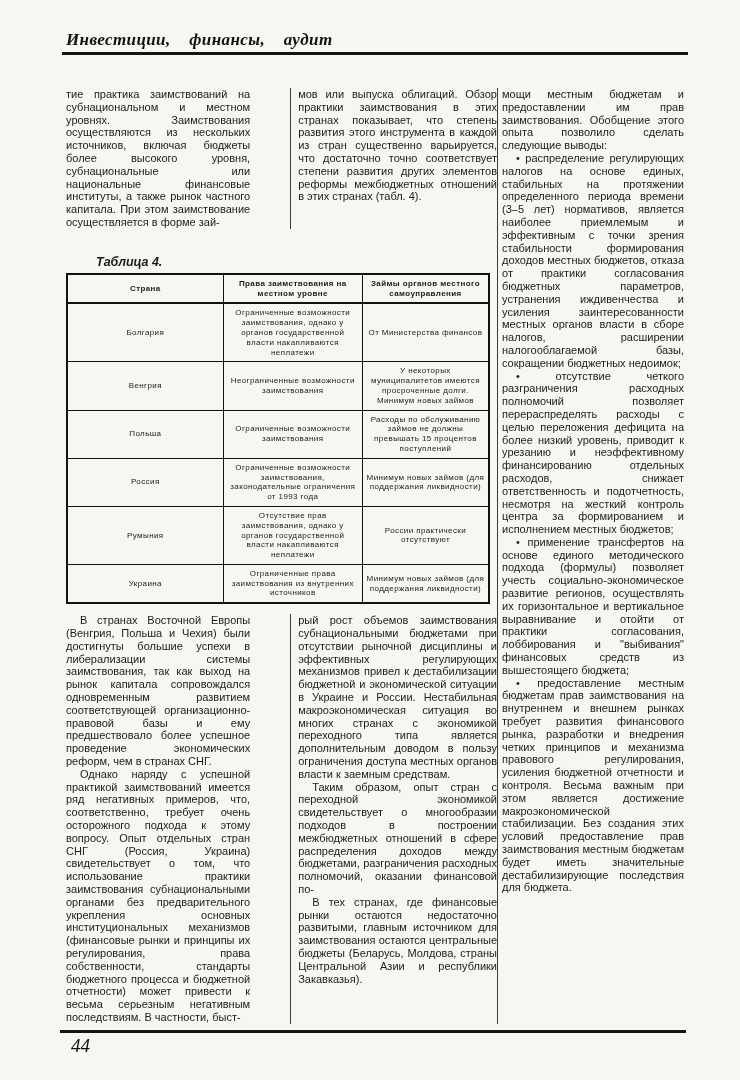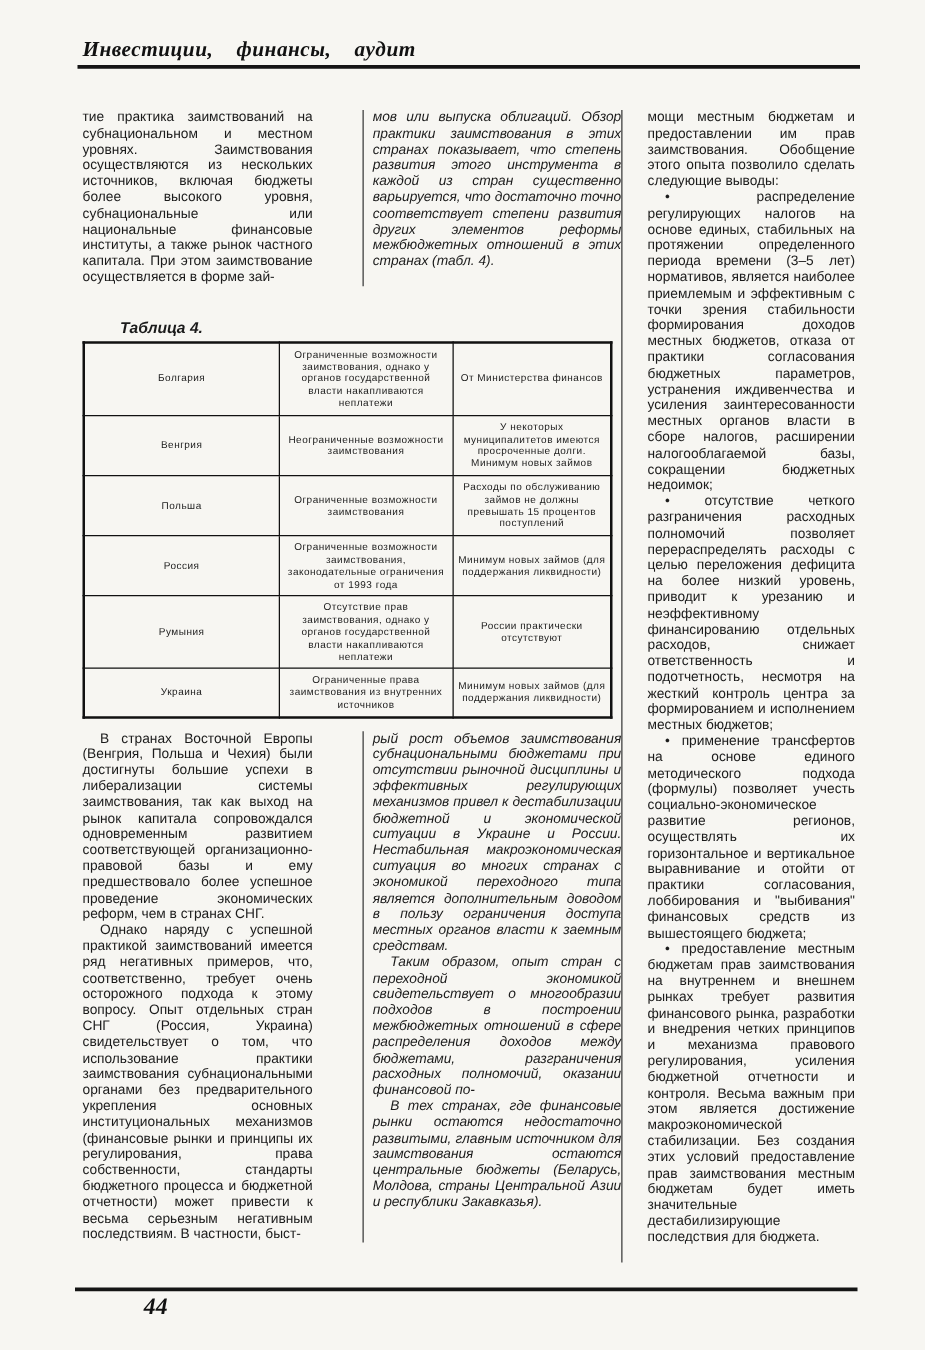--- a/index.html
+++ b/index.html
@@ -25,22 +25,22 @@
   }
   
   .content {
     position:absolute; top:88px; left:66px;
     display:flex; align-items:stretch;
     width:618px; min-height:922px;
   }
   .leftgroup { width:431px; }
   .twocol { display:flex;gap:35px; }
   .c1 { width:206px; padding-right:5px; box-sizing:border-box; }
-  .c2 { width:225px; border-left:1.5px solid #3a3a3a; padding-left:7px; box-sizing:border-box;font-style:italic; }
-  .c3 { width:187px; border-left:1.5px solid #3a3a3a; padding-left:20px; box-sizing:border-box; }
+  .c2 { width:225px; border-left:1.5px solid #3a3a3a; padding-left:7px; box-sizing:border-box; }
+  .c3 { width:187px; border-left:1.5px solid #3a3a3a; padding-left:4px; box-sizing:border-box; }
   .bodytext p {
     margin:0;
     font-size:11px; line-height:12.8px;
     text-align:justify;
   }
   .indent { text-indent:14px; }
   
   .tbl-caption {
     margin:26px 0 4px 30px;
     font-weight:bold; font-style:italic;
@@ -65,22 +65,22 @@
   .colw-loans   { width:30%; }
   .after-table { margin-top:10px;justify-content:center; }
   
   .ftr-rule {
     position:absolute; top:1030px; left:60px; width:626px; height:3px;
     background:#151515;
   }
   .page-num {
     position:absolute; top:1035px; left:71px;
     font-family:"Liberation Serif", serif;
-    font-weight:bold; font-style:italic;
-    font-size:19px; color:#111;margin-left:44px;
+    font-weight:normal; font-style:italic;
+    font-size:19px; color:#111;
   }
 </style>
 </head>
 <body>
 
 <div class="page">
 
   <div class="hdr-text">Инвестиции,  финансы,  аудит</div>
   <div class="hdr-rule"></div>
 
@@ -99,20 +99,25 @@
 
       <div class="tbl-caption">Таблица 4.</div>
 
       <table class="borrow">
         <colgroup>
           <col class="colw-country">
             <col class="colw-rights">
             <col class="colw-loans">
         </colgroup>
         <tbody>
+            <tr>
+          <th>Страна</th>
+          <th>Права заимствования на местном уровне</th>
+          <th>Займы органов местного самоуправления</th>
+        </tr>
         <tr>
           <td>Болгария</td>
           <td>Ограниченные возможности заимствования, однако у органов государственной власти накапливаются неплатежи</td>
           <td>От Министерства финансов</td>
         </tr>
         <tr>
           <td>Венгрия</td>
           <td>Неограниченные возможности заимствования</td>
           <td>У некоторых муниципалитетов имеются просроченные долги. Минимум новых займов</td>
         </tr>

